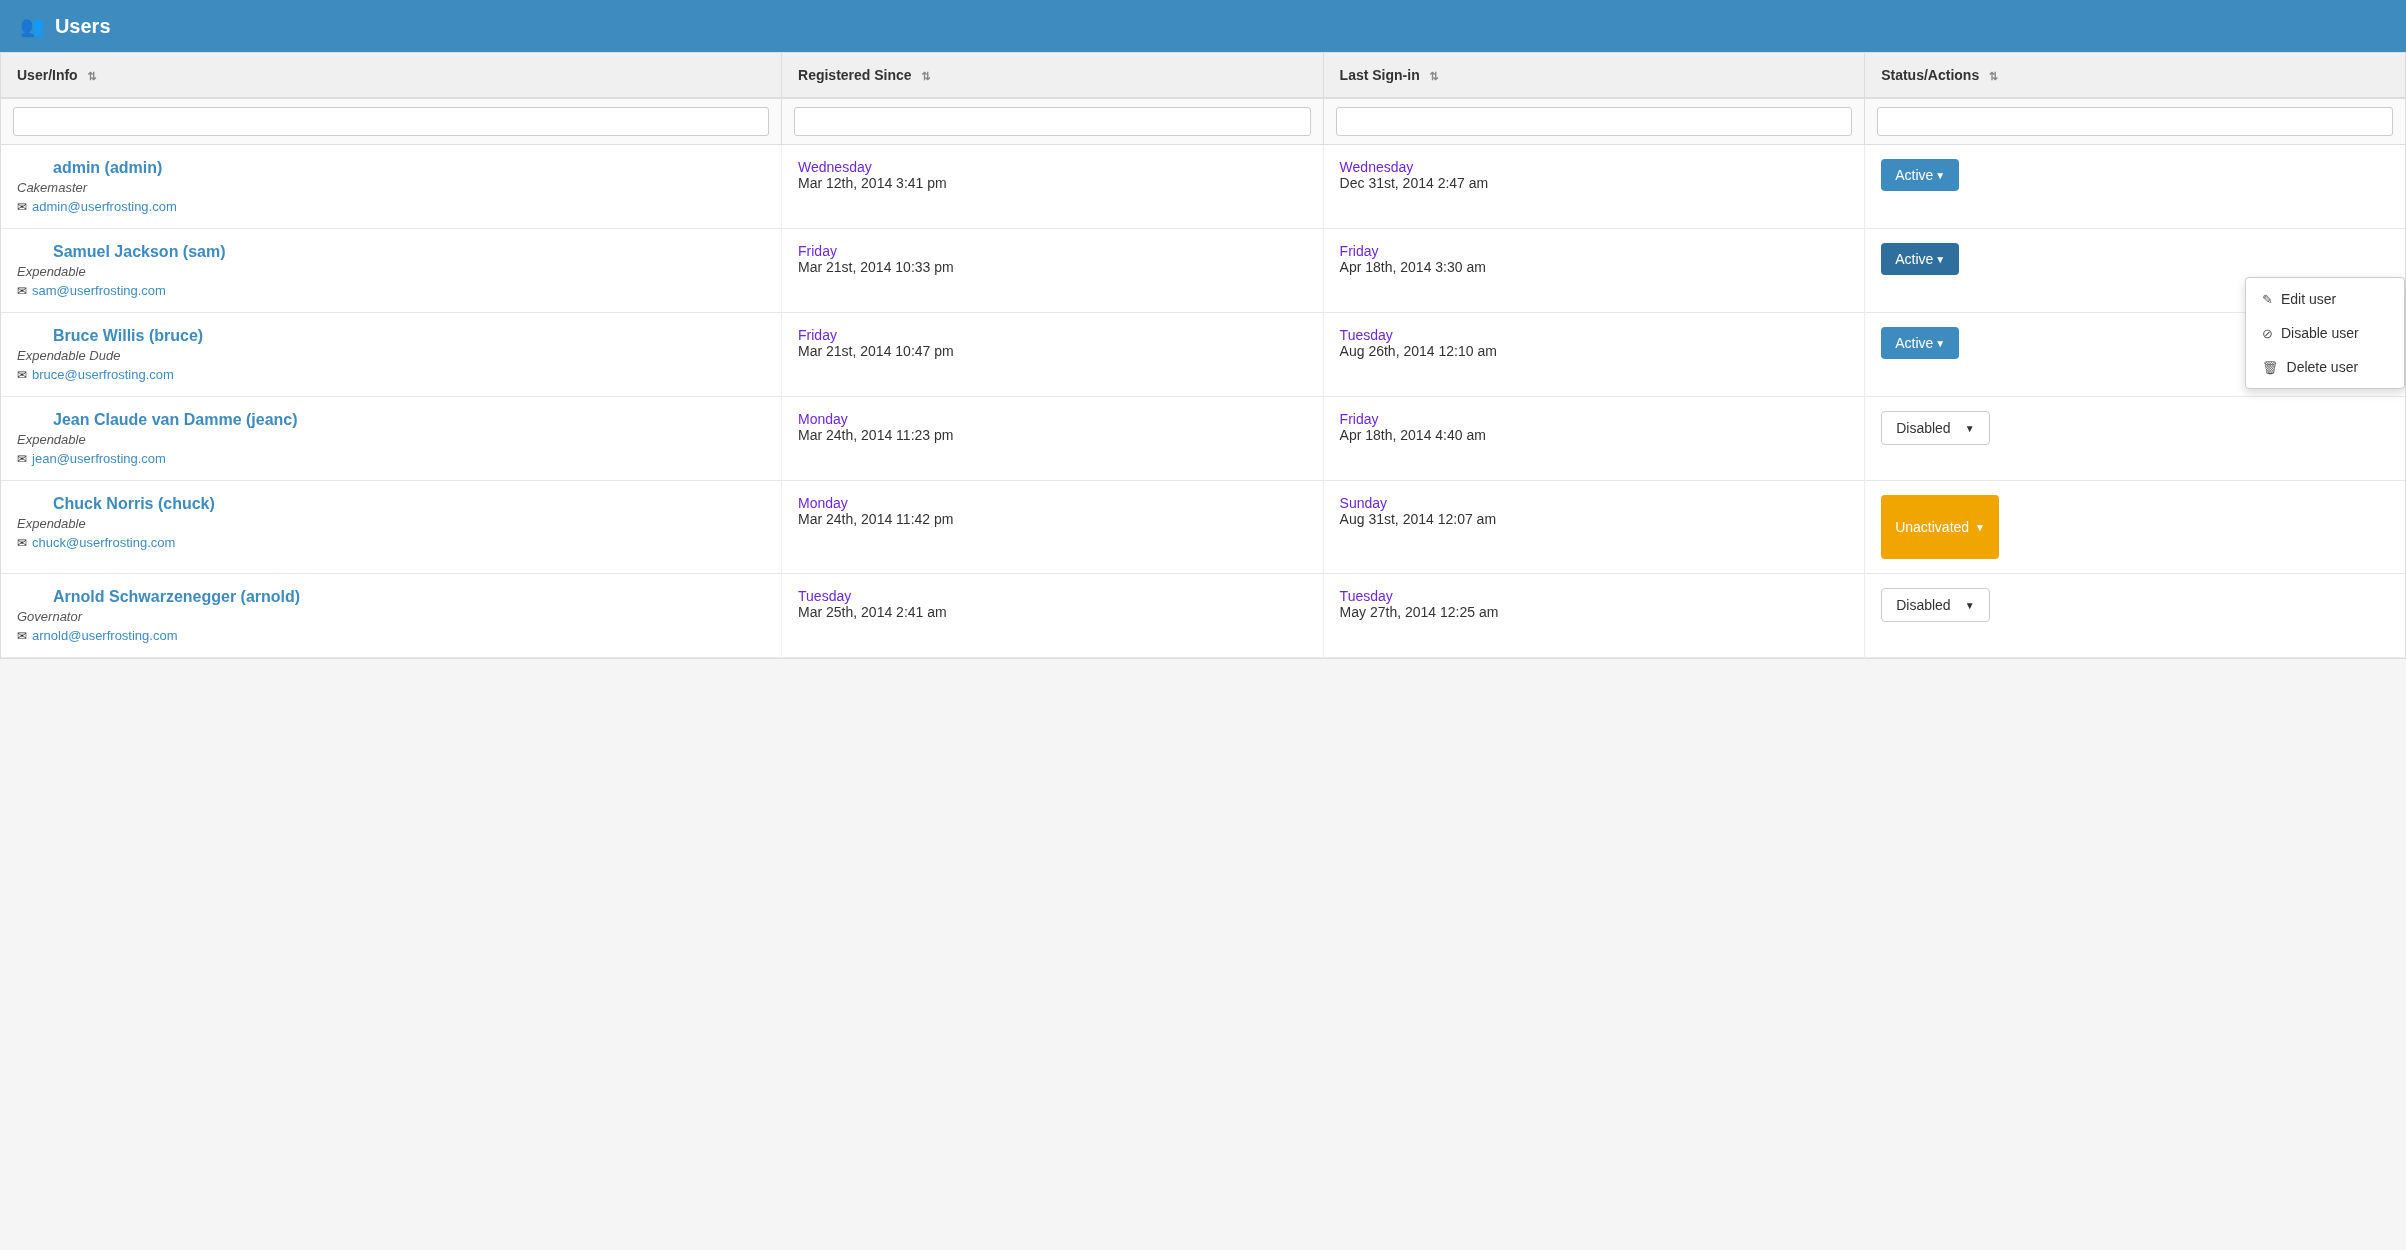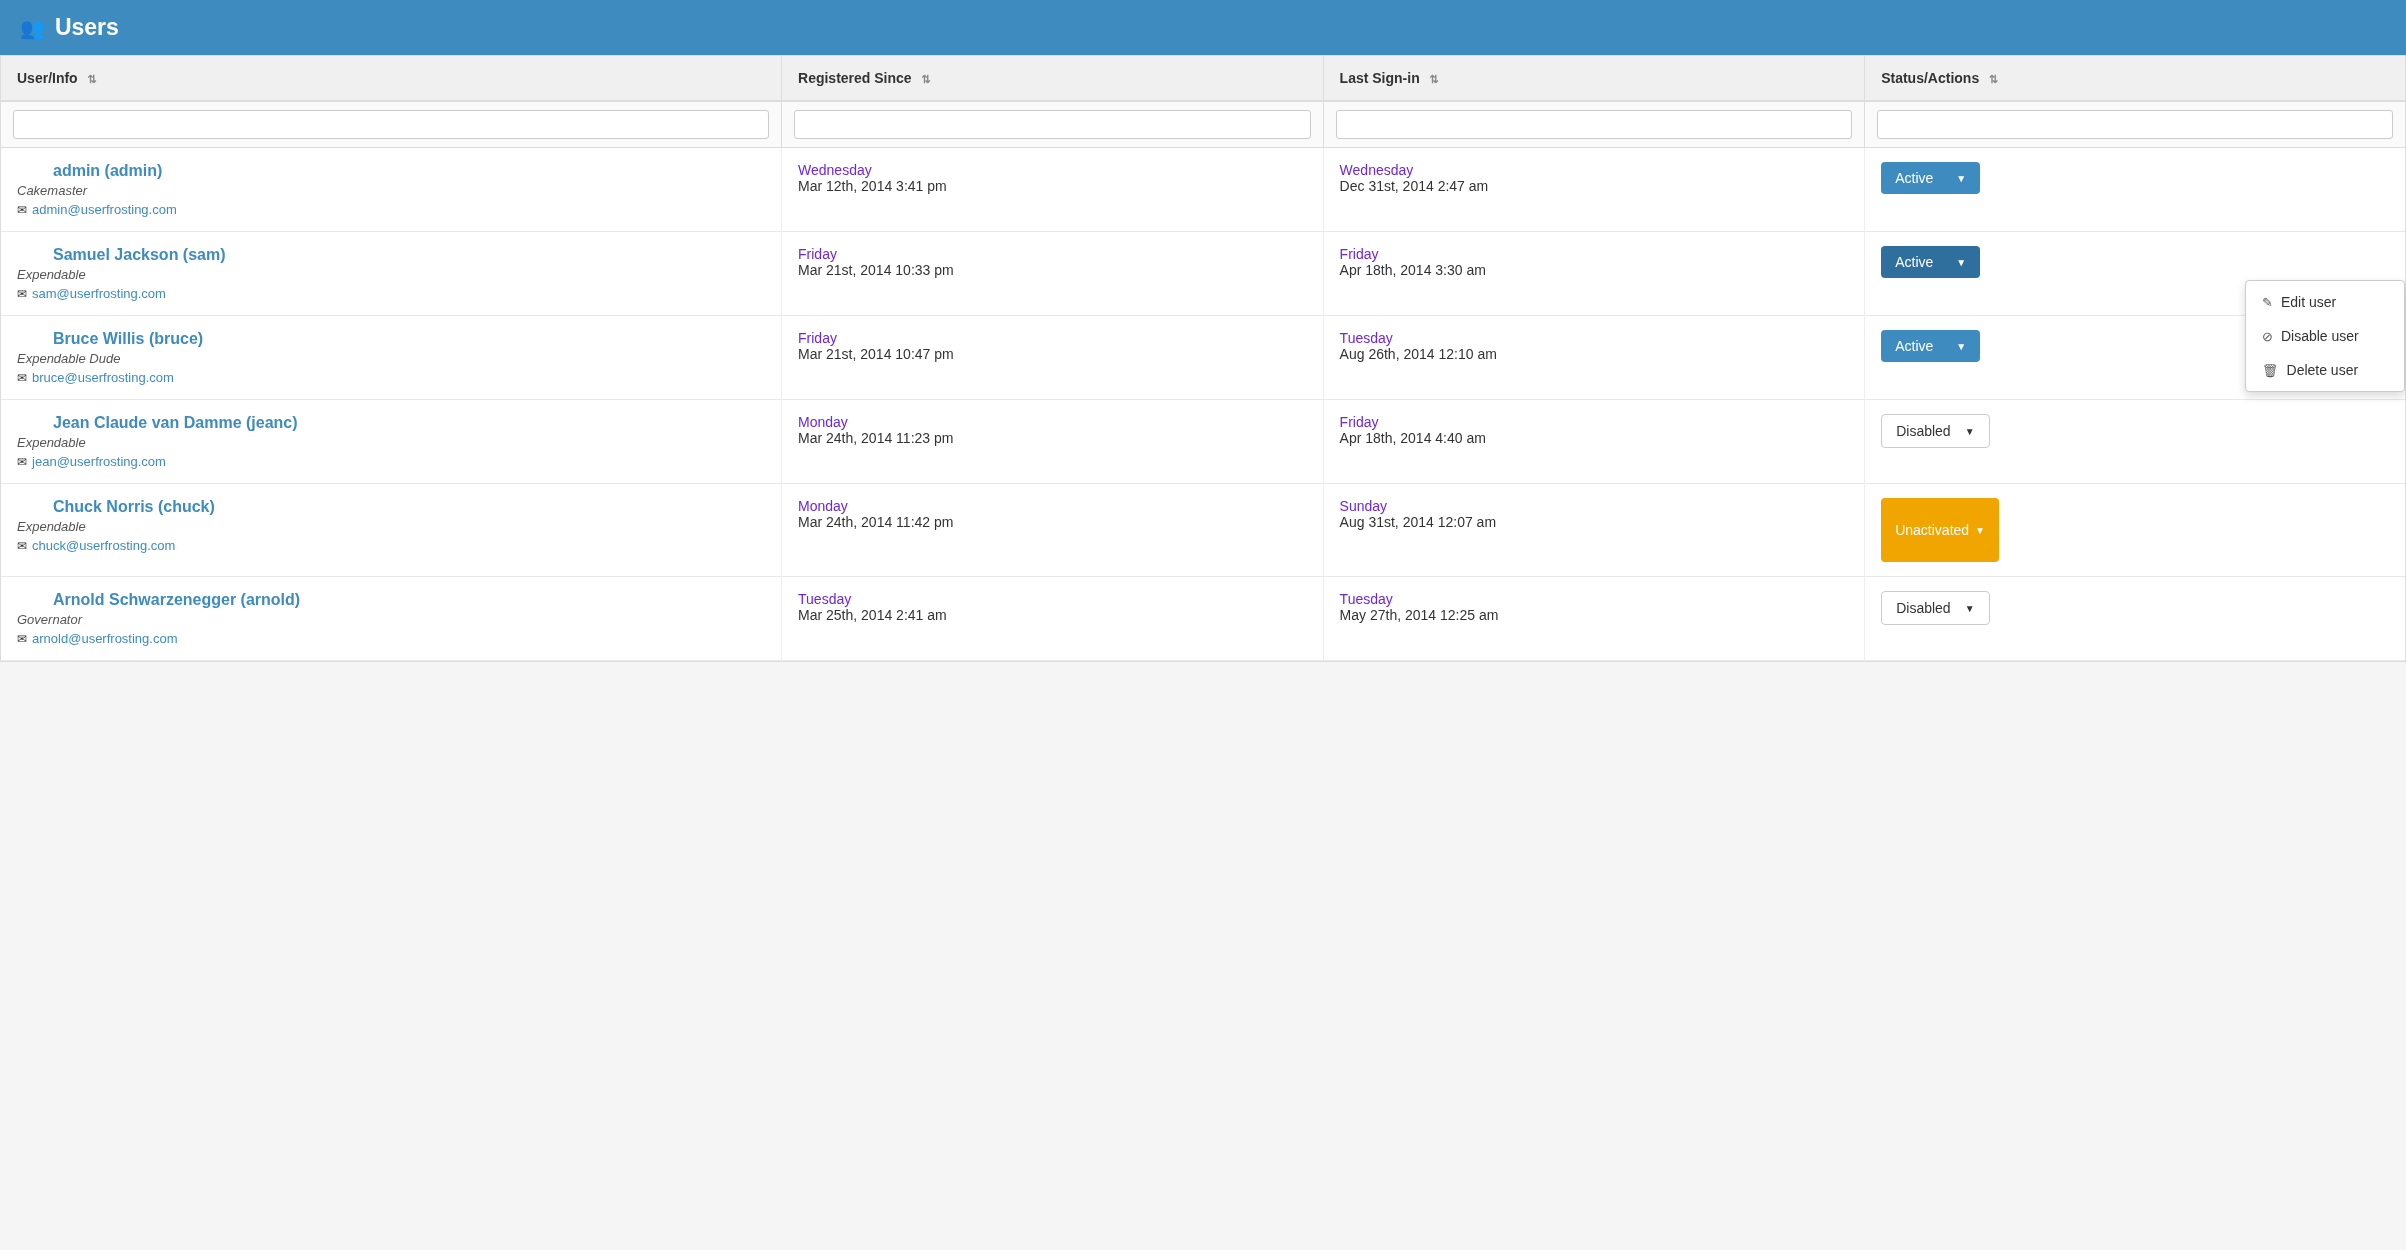--- a/index.html
+++ b/index.html
@@ -6,21 +6,21 @@
     body { font-family: Arial, Helvetica, sans-serif; font-size: 14px; background: #f5f5f5; }
 
     .header {
       background: #3d8bbf;
       padding: 14px 20px;
       display: flex;
       align-items: center;
       gap: 10px;
     }
     .header-icon { color: white; font-size: 20px; }
-    .header-title { color: white; font-size: 23px; font-weight: bold; text-align: right; }
+    .header-title { color: white; font-size: 20px; font-weight: bold; text-align: right; }
 
     .table-wrapper {
       background: white;
       border: 1px solid #ddd;
       margin: 0;
     }
 
     table {
       width: 100%;
       border-collapse: collapse;
@@ -104,21 +104,21 @@
     .btn-active {
       background: #3d8bbf;
       color: white;
       border: none;
       border-radius: 4px;
       padding: 8px 14px;
       font-size: 14px;
       cursor: pointer;
       display: inline-flex;
       align-items: center;
-      gap: 23px;
+      gap: 2px;
     }
     .btn-active.darker { background: #2e6f9e; }
     .btn-disabled {
       background: white;
       color: #333;
       border: 1px solid #ccc;
       border-radius: 4px;
       padding: 8px 14px;
       font-size: 14px;
       cursor: pointer;

